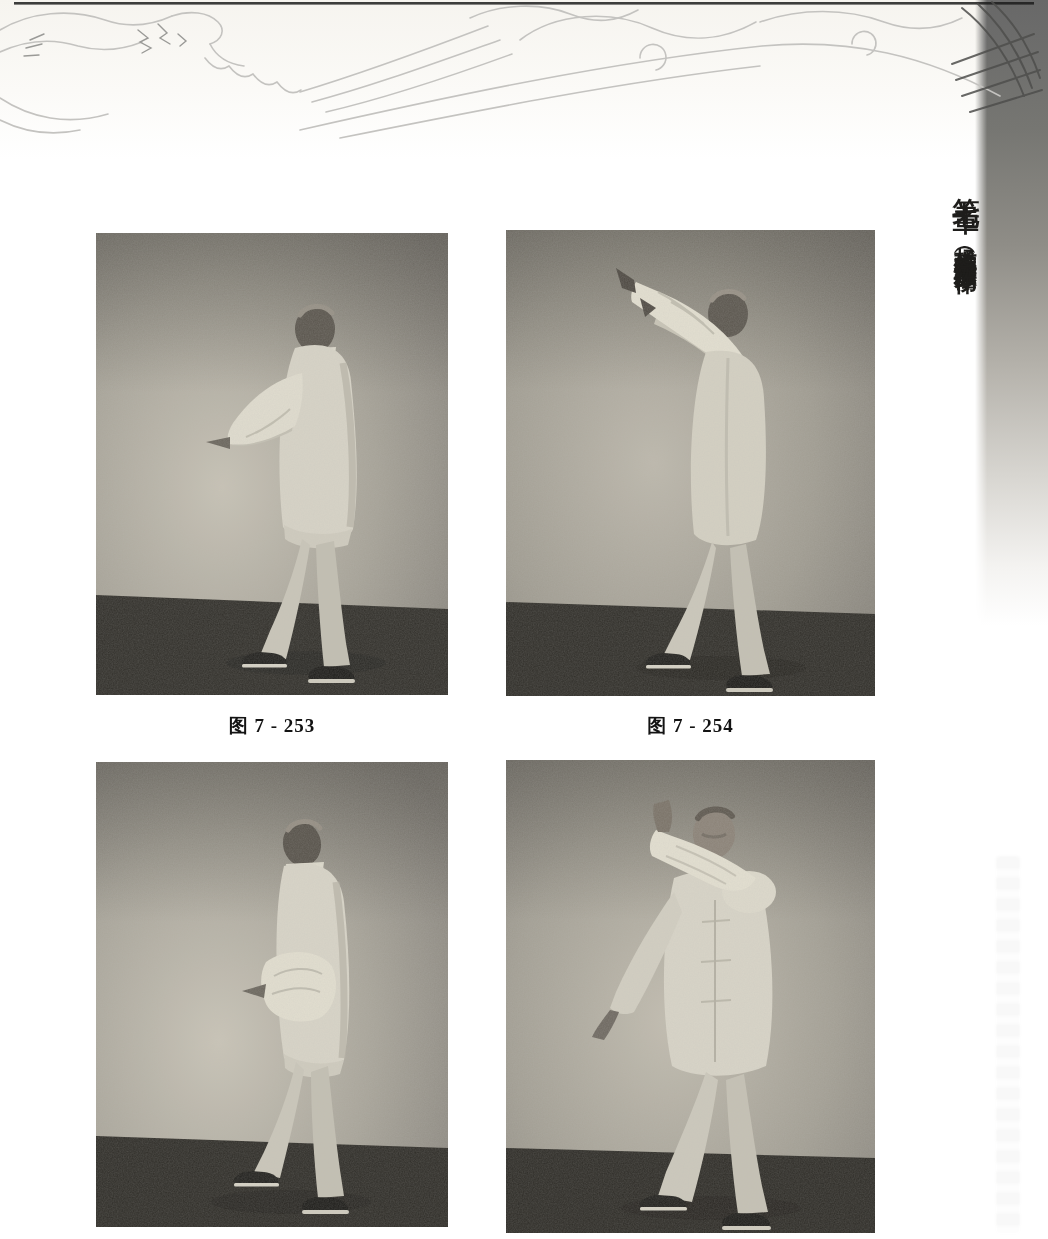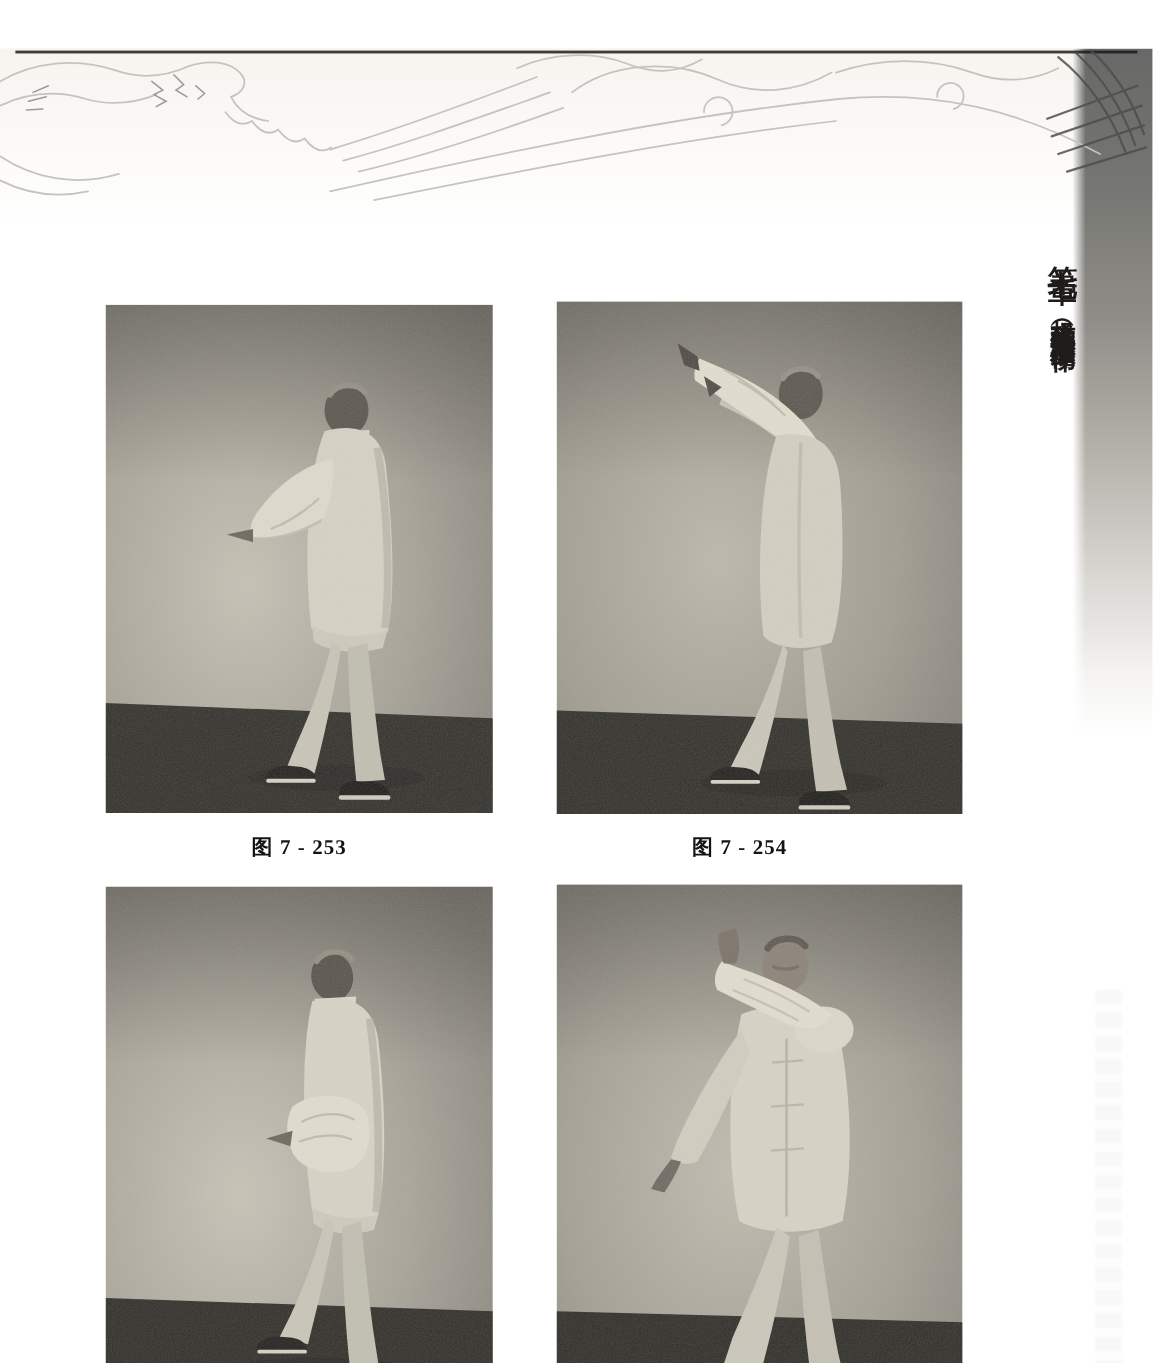--- a/index.html
+++ b/index.html
@@ -4,21 +4,20 @@
 <style>
   html,body{margin:0;padding:0;}
   body{
     width:1048px;height:1239px;overflow:hidden;background:#ffffff;
     font-family:"Liberation Serif","DejaVu Serif",serif;
     position:relative;
   }
   .page{
     position:absolute;inset:0;
     background:linear-gradient(180deg,#f6f4ef 0px,#fbfaf7 90px,#ffffff 160px);
-    margin-top:44px;
   }
   
   .edge-strip{
     position:absolute;top:0;right:0;width:73px;height:645px;z-index:2;
     background:linear-gradient(180deg,#686868 0%,#767672 20%,#8f8d87 38%,
                #b3b0a9 56%,#d8d6d1 74%,#f4f3f1 88%,#ffffff 97%);
     -webkit-mask-image:linear-gradient(90deg,rgba(0,0,0,0) 0,#000 12px);
     mask-image:linear-gradient(90deg,rgba(0,0,0,0) 0,#000 12px);
   }
   .ornament{position:absolute;top:0;left:0;z-index:3;}
@@ -41,21 +40,21 @@
   .p1{left:96px;top:233px;width:352px;height:462px;}
   .p2{left:506px;top:230px;width:369px;height:466px;}
   .p3{left:96px;top:762px;width:352px;height:465px;}
   .p4{left:506px;top:760px;width:369px;height:473px;}
   .caption{
     position:absolute;z-index:1;text-align:center;
     font-weight:700;font-size:19px;color:#131313;letter-spacing:1px;
     font-family:"Liberation Serif","DejaVu Serif",serif;
   }
   .c1{left:96px;top:713px;width:352px;}
-  .c2{left:488px;top:713px;width:369px;}
+  .c2{left:506px;top:713px;width:369px;}
   
   .ghost-col{
     position:absolute;right:28px;top:856px;width:24px;height:378px;z-index:1;
     background:repeating-linear-gradient(180deg,
       rgba(140,140,138,0.10) 0 13px, rgba(140,140,138,0.02) 13px 21px);
     filter:blur(1.2px);border-radius:4px;opacity:.6;
   }
   .ghost-col2{
     position:absolute;right:30px;top:300px;width:3px;height:70px;z-index:1;
     background:rgba(150,150,148,0.10);filter:blur(1px);

